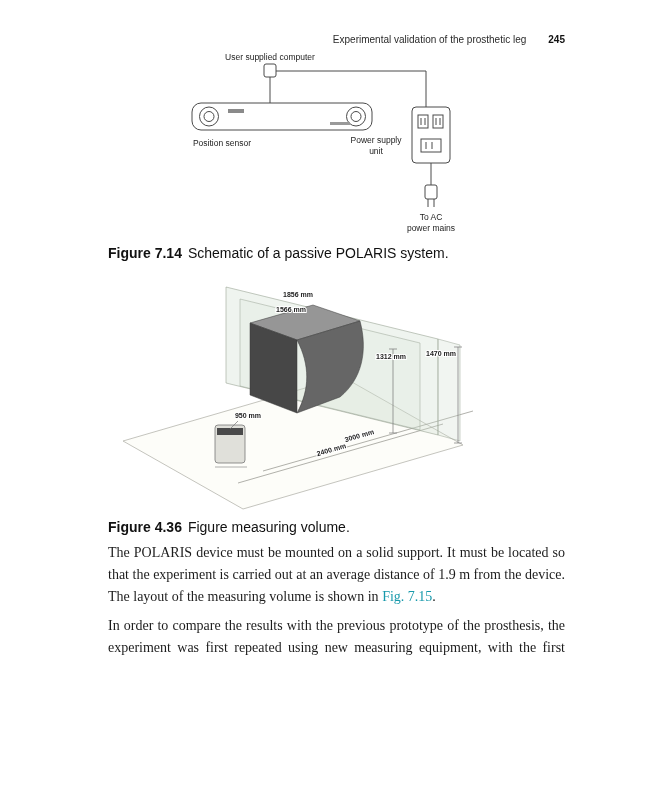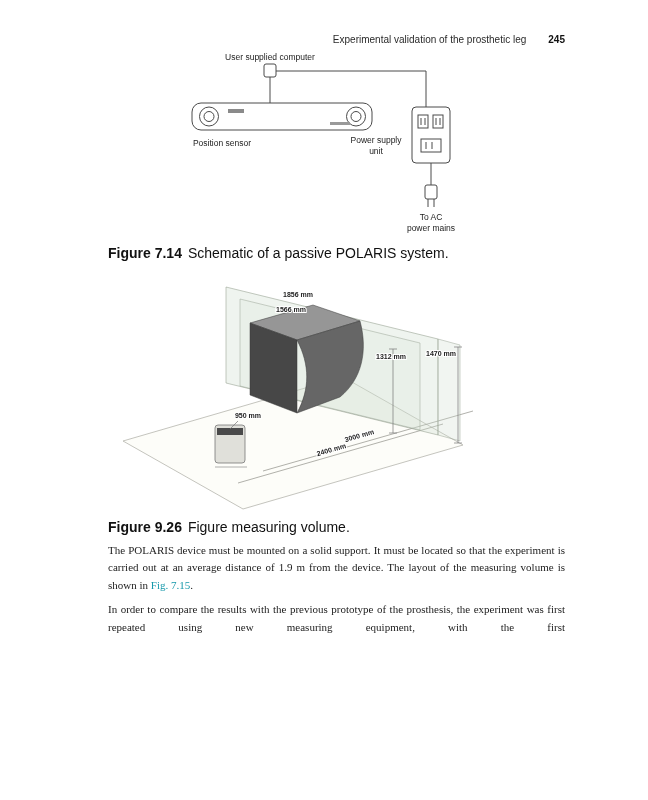--- a/index.html
+++ b/index.html
@@ -12,21 +12,21 @@
   .header{display:flex;justify-content:flex-end;align-items:baseline;
     font-family:"Liberation Sans",sans-serif;font-size:10px;color:#2a2a2a}
   .header .pnum{font-weight:700;margin-left:22px;font-size:10px;color:#111}
   .figwrap{margin-top:4px}
   .figwrap2{margin-top:22px}
   .caption{font-family:"Liberation Sans",sans-serif;font-size:14px;color:#111;margin-top:4px}
   .caption b{font-weight:700;margin-right:6px}
   h2{font-family:"Liberation Sans",sans-serif;font-size:14.5px;color:#1799ab;
      margin:26px 0 0 0;font-weight:700;letter-spacing:.1px}
   h2 .num{margin-right:11px}
-  p{font-size:11px;line-height:1.58;text-align:justify;margin:7px 0 0 0}
+  p{font-size:14px;line-height:1.58;text-align:justify;margin:7px 0 0 0}
   p.cont{text-align-last:justify}
   a.figlink{color:#1799ab;text-decoration:none;cursor:pointer}
   svg{display:block}
   svg text{font-family:"Liberation Sans",sans-serif}
   .halo{paint-order:stroke;stroke:#ffffff;stroke-width:2.2px;fill:#222222}
 </style>
 </head>
 <body>
 
 <div class="page">
@@ -125,21 +125,21 @@
 
       <text x="190" y="14" text-anchor="middle" font-size="7" font-weight="bold" class="halo">1856 mm</text>
       <text x="183" y="29" text-anchor="middle" font-size="7" font-weight="bold" class="halo">1566 mm</text>
       <text x="283" y="76" text-anchor="middle" font-size="7" font-weight="bold" class="halo">1312 mm</text>
       <text x="333" y="73" text-anchor="middle" font-size="7" font-weight="bold" class="halo">1470 mm</text>
       <text x="140" y="135" text-anchor="middle" font-size="7" font-weight="bold" class="halo">950 mm</text>
       <text x="252" y="155" text-anchor="middle" font-size="7" font-weight="bold" class="halo" transform="rotate(-16 252 155)">3000 mm</text>
       <text x="224" y="169" text-anchor="middle" font-size="7" font-weight="bold" class="halo" transform="rotate(-16 224 169)">2400 mm</text>
     </svg>
     <div class="caption">
-      <b>Figure 9.26</b><span>Figure measuring volume.</span>
+      <b>Figure 4.36</b><span>Figure measuring volume.</span>
     </div>
   </div>
 
   <p><span>The POLARIS device must be mounted on a solid support. It must be located so that the experiment is carried out at an average distance of 1.9 m from the device. The layout of the measuring volume is shown in </span><a class="figlink">Fig. 7.15</a><span>.</span></p>
 
   <p class="cont"><span>In order to compare the results with the previous prototype of the prosthesis, the experiment was first repeated using new measuring equipment, with the first</span></p>
 
 </div>
 
 </body></html>

